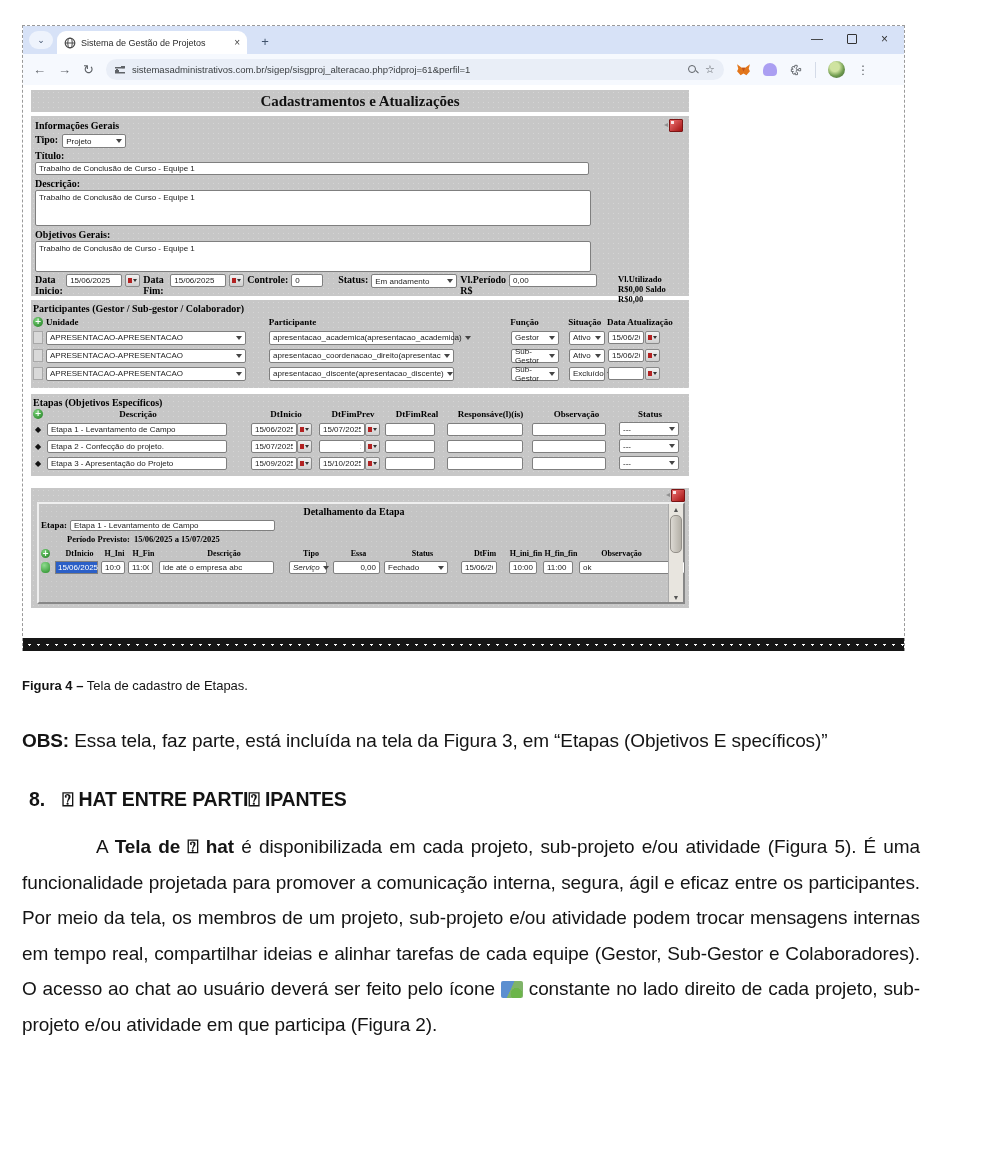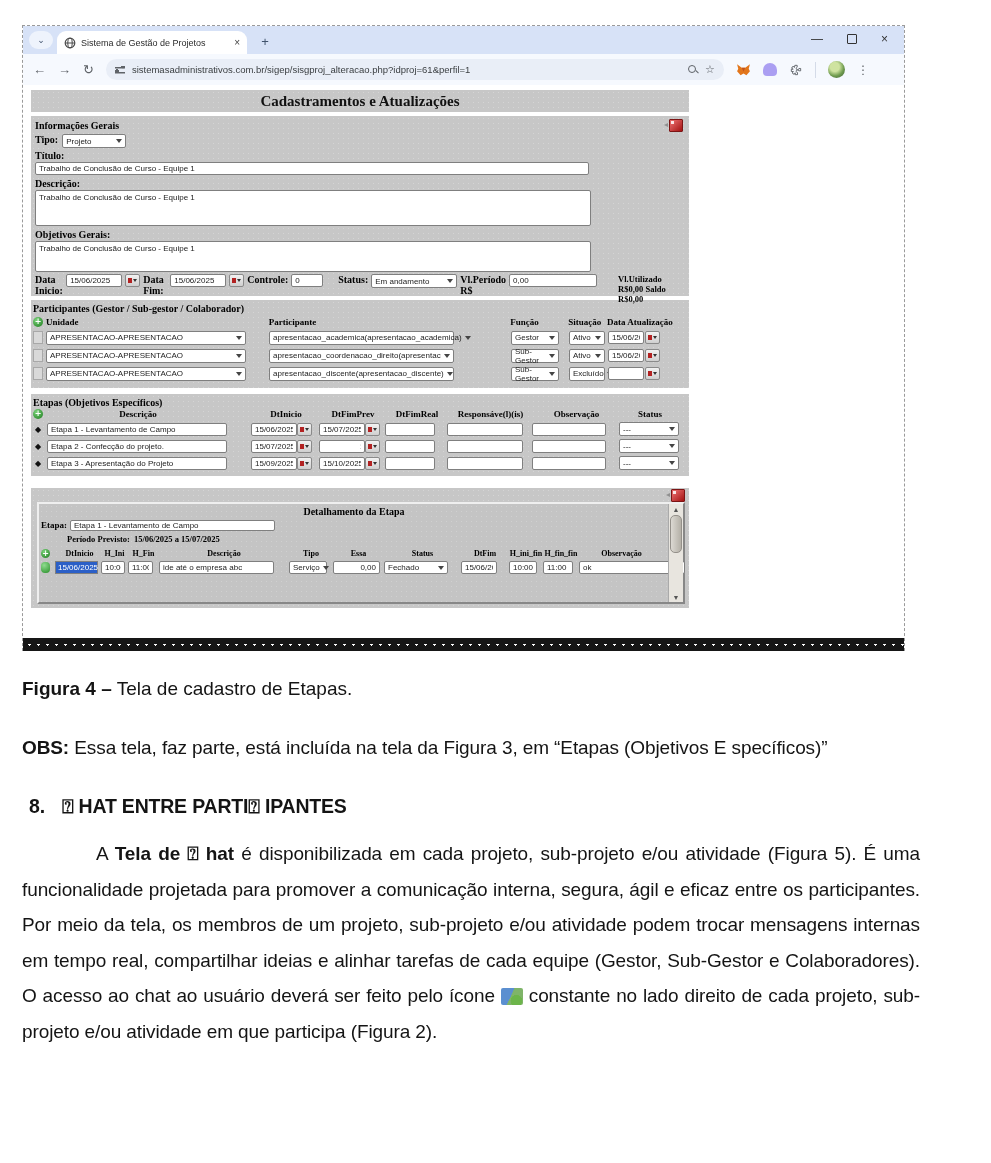--- a/index.html
+++ b/index.html
@@ -84,21 +84,21 @@
   .seldate{background:#2b5fc7;color:#fff;border:1px solid #7f7f7f;font:8px "Liberation Sans",sans-serif;height:13px;display:flex;align-items:center;padding:0 2px;box-sizing:border-box;flex:none;}
   .gclip{display:inline-block;width:9px;height:11px;border-radius:4px;background:radial-gradient(circle at 35% 30%,#8fdc8f,#2a8f2a);flex:none;}
 
   
   .blk-art{padding:3px 4px 8px;}
   .btn{background:linear-gradient(#f5f5f5,#e2e2e2);border:1px solid #8f8f8f;border-radius:3px;font:9px "Liberation Sans",sans-serif;color:#222;padding:2px 7px;}
   .filetxt{font:9px "Liberation Sans",sans-serif;color:#333;}
 
   
   .doctext{position:absolute;left:22px;top:665px;width:898px;color:#141414;}
-  .caption{font-size:19px;margin:13px 0 0;}
+  .caption{font-size:13px;margin:13px 0 0;}
   .obs{font-size:19px;line-height:35px;margin:30px 0 0;letter-spacing:-0.1px;}
   .h8{font-size:19.5px;font-weight:bold;margin:30px 0 0 7px;display:flex;gap:17px;letter-spacing:-0.2px;}
   .para{font-size:19px;line-height:35.5px;margin:18px 0 0;text-align:justify;text-indent:74px;letter-spacing:-0.1px;}
   .chat-inline-ico{display:inline-block;width:22px;height:17px;border-radius:2px;vertical-align:-3px;background:
       radial-gradient(circle at 70% 75%,#6cb54a 28%,transparent 30%),
       linear-gradient(115deg,#5b8fd0 45%,#7fb469 46%);}
   b{font-weight:bold;}
 </style>
 </head>
 <body>
@@ -406,21 +406,21 @@
             <span style="width:85px;text-align:center;">Observação</span>
           </div>
           <div class="trow" style="height:15px;">
             <span class="gclip"></span>
             <span class="seldate" style="width:43px;margin-left:5px;">
                 <span>15/06/2025</span>
               </span>
             <input class="in" style="width: 24px; margin-left: 3px;" value="10:00">
             <input class="in" style="width: 25px; margin-left: 3px;" value="11:00">
             <input class="in" style="width: 115px; margin-left: 6px;" value="ide até o empresa abc">
-            <span class="sel" style="width:38px;margin-left:15px;height:13px;">
+            <span class="sel" style="width:38px;margin-left:15px;height:13px;font-style:italic;">
                 <span>Serviço</span>
                 <span class="cv"></span>
               </span>
             <input class="in" style="width: 47px; margin-left: 6px; text-align: right;" value="0,00">
             <span class="sel" style="width:64px;margin-left:4px;height:13px;">
                 <span>Fechado</span>
                 <span class="cv"></span>
               </span>
             <input class="in" style="width: 36px; margin-left: 13px;" value="15/06/2025">
             <input class="in" style="width: 28px; margin-left: 12px;" value="10:00">

